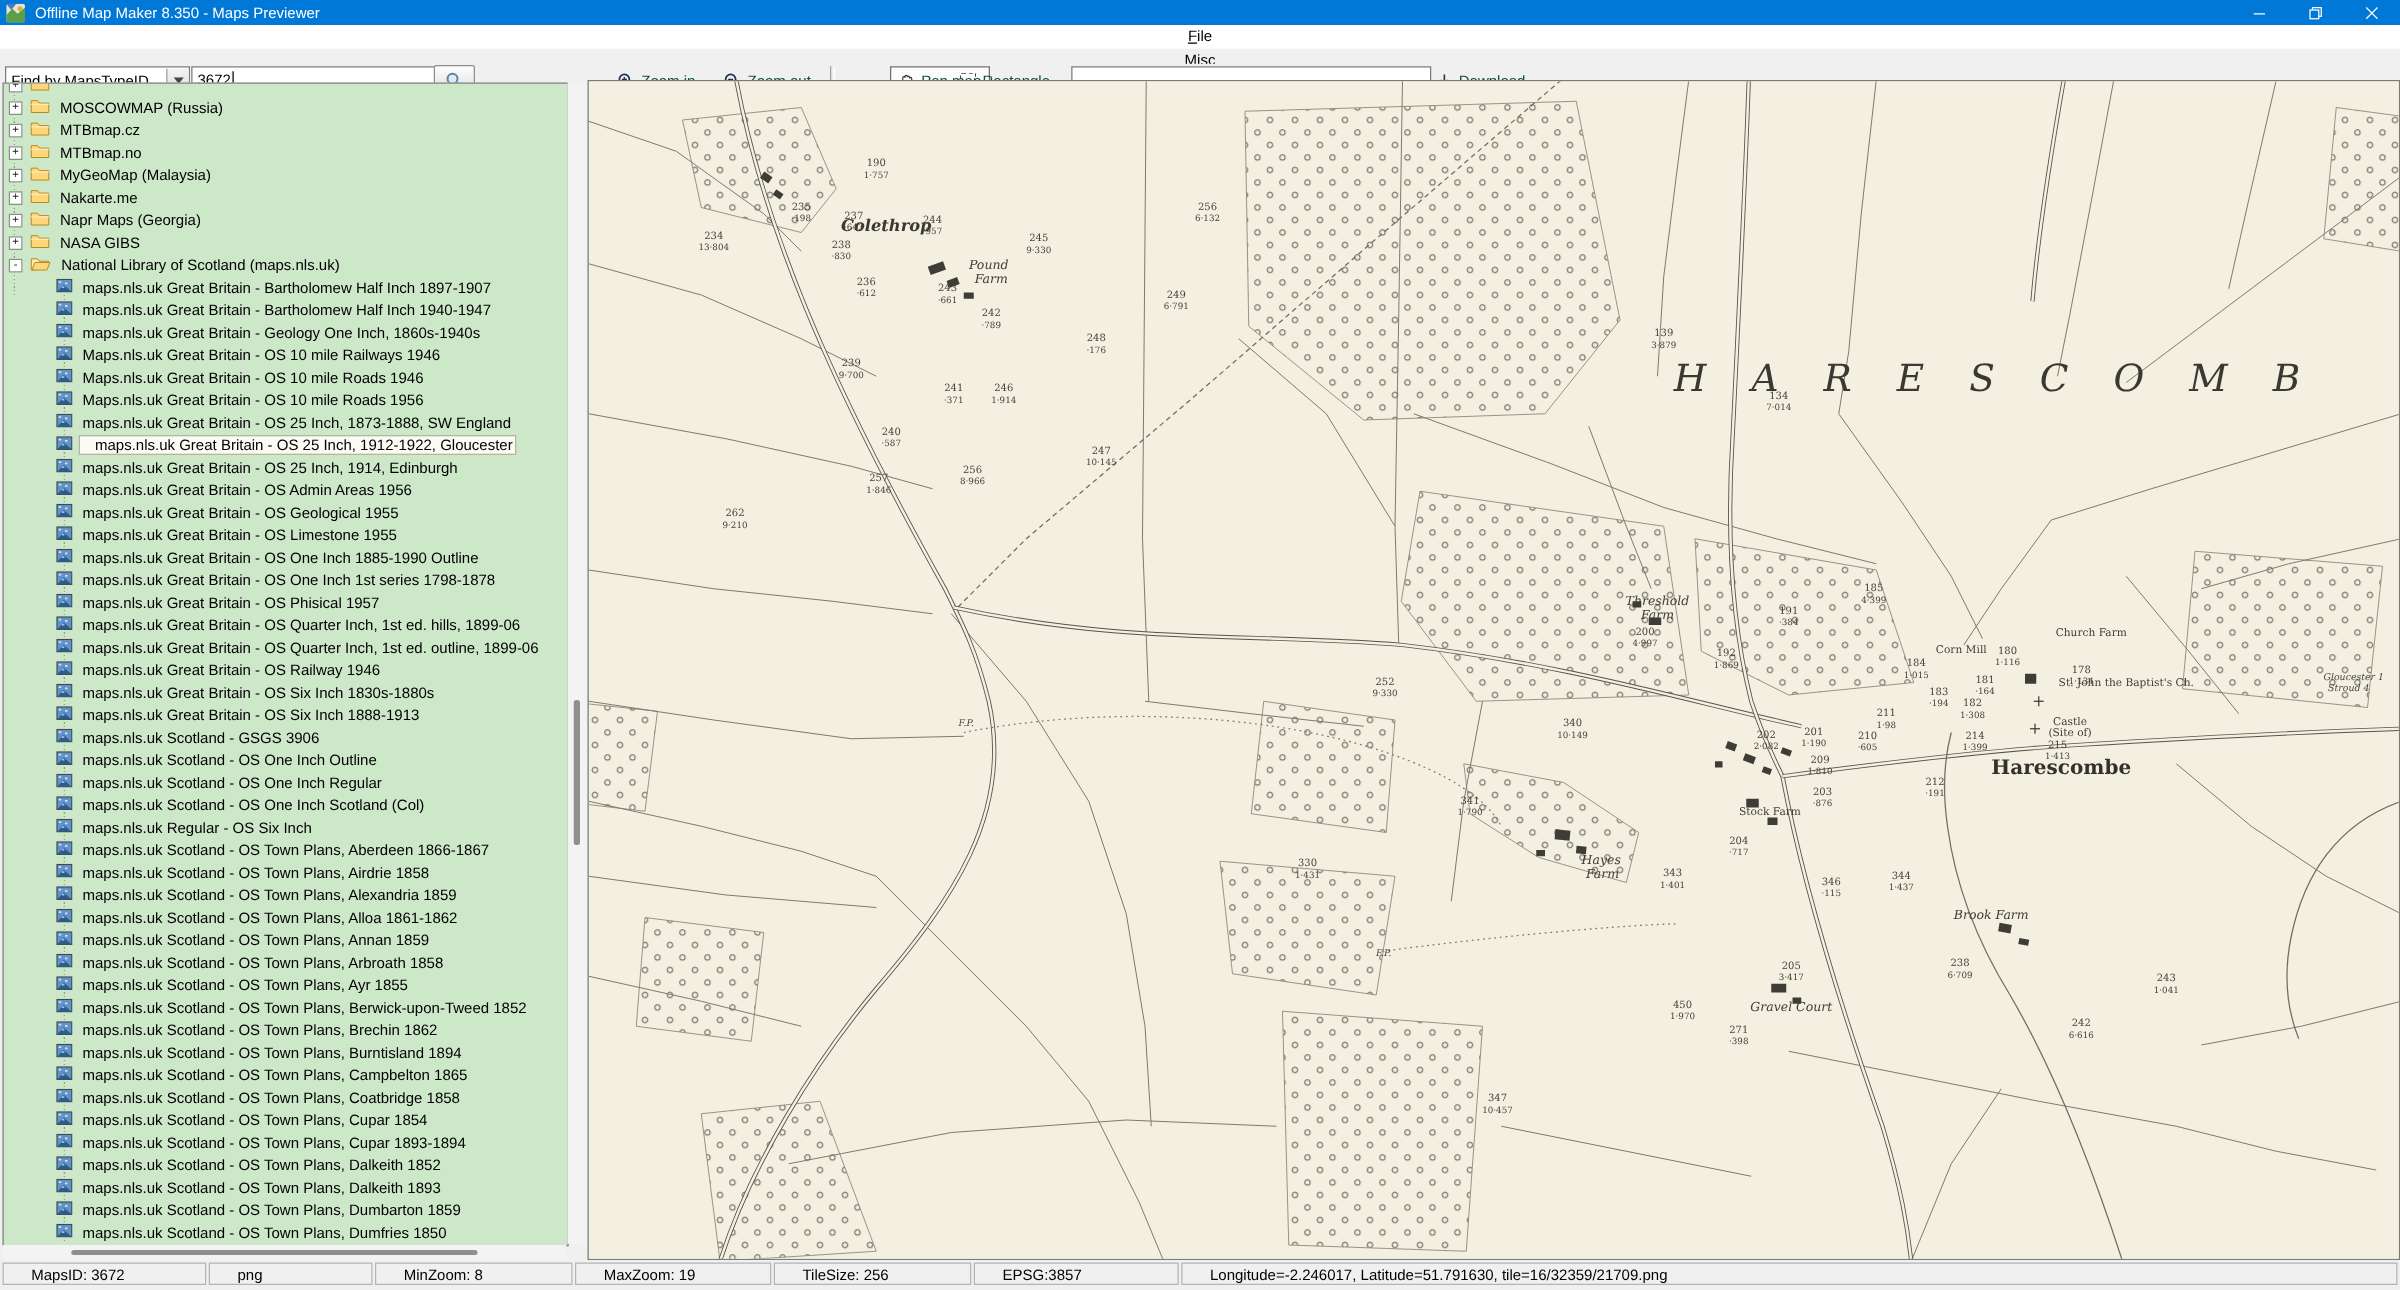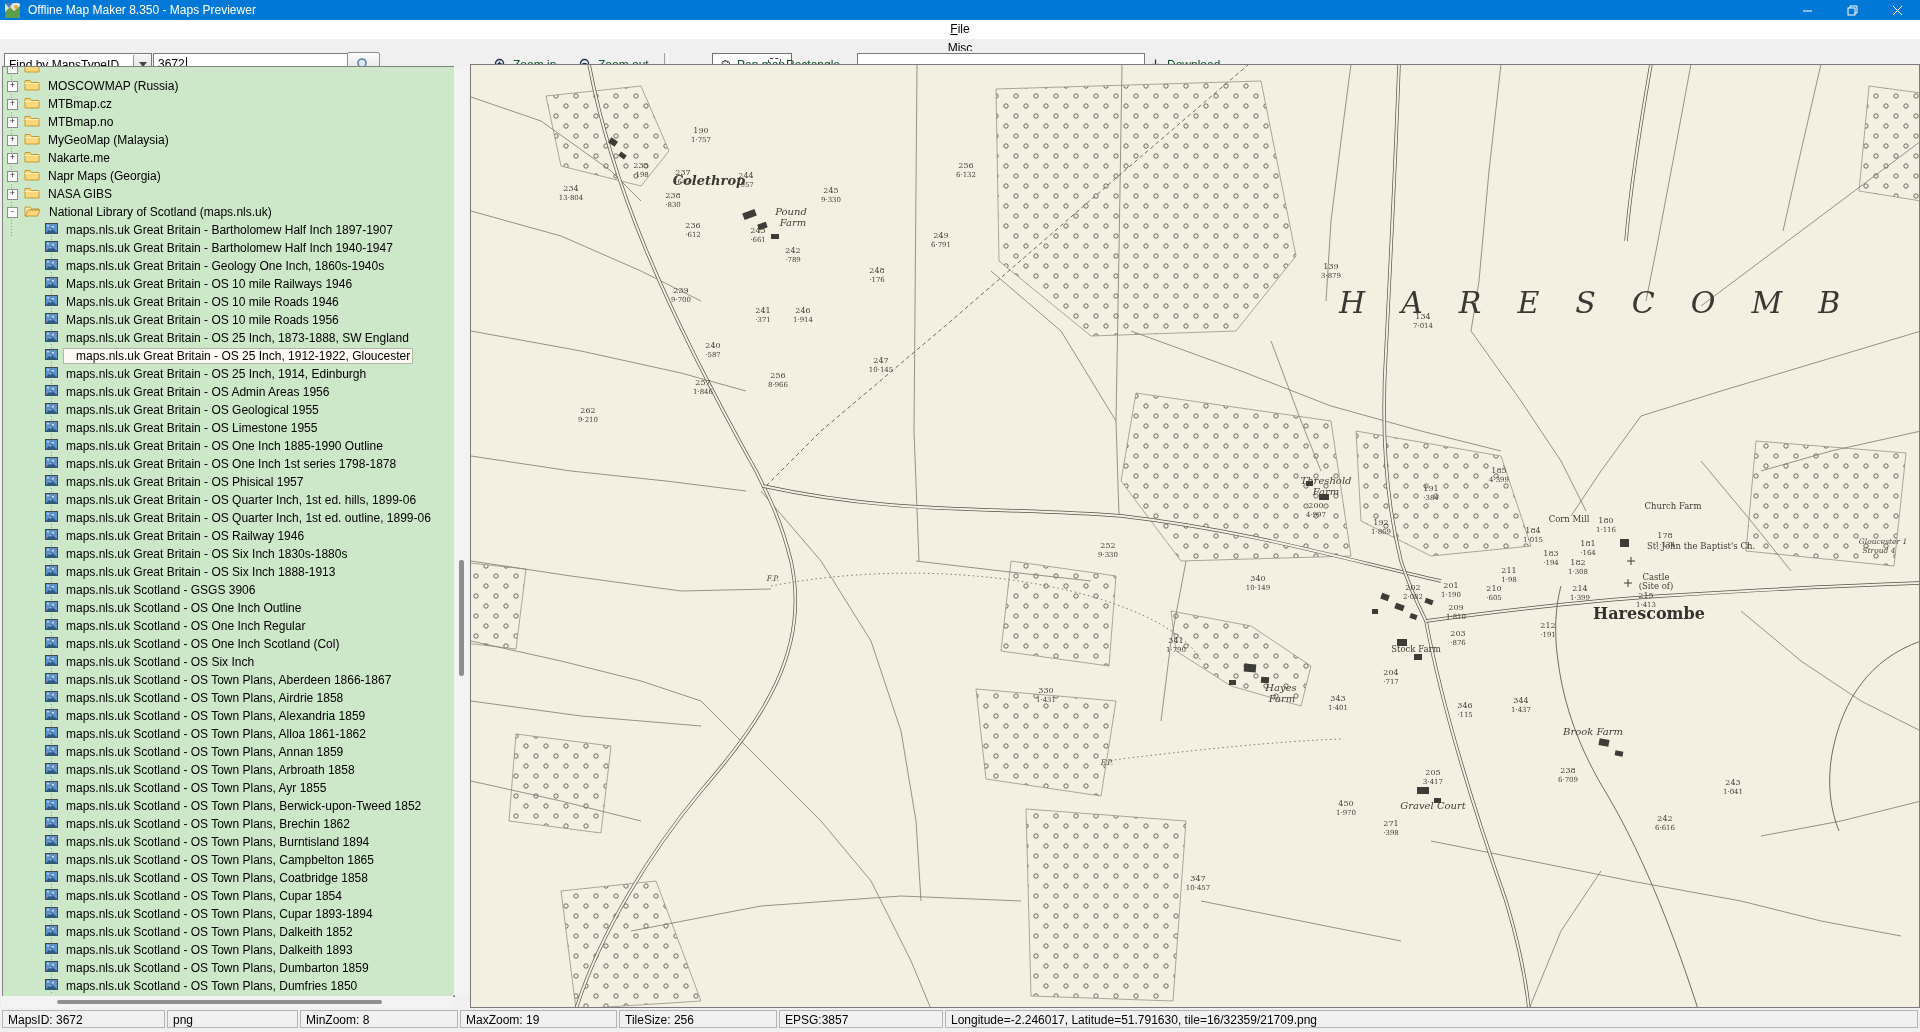--- a/index.html
+++ b/index.html
@@ -67,21 +67,21 @@
 
   
   .mappanel{position:absolute;left:470px;top:64px;width:1450px;height:944px;
     border:1px solid #7a7a7a;box-sizing:border-box;background:#f3f0e1;overflow:hidden;}
   .mappanel svg{display:block}
 
   
   .statusbar{position:absolute;left:0;top:1008px;width:1920px;height:24px;background:#f0f0f0;
     font-size:12px;color:#000;}
   .scell{position:absolute;top:2px;height:18px;line-height:18px;border:1px solid #b4b4b4;
-    background:#f0f0f0;padding-left:5px;white-space:nowrap;overflow:hidden;box-sizing:border-box;}
+    background:#f0f0f0;padding-left:22px;white-space:nowrap;overflow:hidden;box-sizing:border-box;}
 
   
   .mt-big{font-family:"DejaVu Serif","Liberation Serif",serif;font-style:italic;font-size:30px;
     letter-spacing:36px;fill:#3a3832;}
   .mt-village{font-family:"DejaVu Serif","Liberation Serif",serif;font-weight:bold;font-size:16px;fill:#33312c;}
   .mt-hamlet{font-family:"DejaVu Serif","Liberation Serif",serif;font-style:italic;font-weight:bold;font-size:13px;fill:#3a3832;}
   .mt-farm{font-family:"DejaVu Serif","Liberation Serif",serif;font-style:italic;font-size:10px;fill:#3f3d36;}
   .mt-sm{font-family:"DejaVu Serif","Liberation Serif",serif;font-size:8.5px;fill:#3f3d36;}
   .mt-tiny{font-family:"DejaVu Serif","Liberation Serif",serif;font-style:italic;font-size:7.5px;fill:#4a483f;}
   .mt-parcel{font-family:"DejaVu Serif","Liberation Serif",serif;font-size:8px;fill:#45433a;}
@@ -507,21 +507,21 @@
           <span class="lbl">maps.nls.uk Scotland - OS One Inch Scotland (Col)</span>
         </div>
         <div class="trow child">
           <span class="mapico"><svg width="13" height="11" viewBox="0 0 13 11">
               <rect x="0.5" y="0.5" width="12" height="10" fill="#5f93c9" stroke="#44464a"></rect>
               <path d="M0.5,10.5 L6,5 L12.5,10.5 Z" fill="#2e5c8a"></path>
               <rect x="2" y="2" width="2" height="1.4" fill="#cfe2f4"></rect>
               <rect x="7" y="3" width="2" height="1.4" fill="#cfe2f4"></rect>
               <rect x="4.5" y="6" width="2" height="1.4" fill="#9fc0de"></rect>
             </svg></span>
-          <span class="lbl">maps.nls.uk Scotland - OS Six Inch</span>
+          <span class="lbl">maps.nls.uk Regular - OS Six Inch</span>
         </div>
         <div class="trow child">
           <span class="mapico"><svg width="13" height="11" viewBox="0 0 13 11">
               <rect x="0.5" y="0.5" width="12" height="10" fill="#5f93c9" stroke="#44464a"></rect>
               <path d="M0.5,10.5 L6,5 L12.5,10.5 Z" fill="#2e5c8a"></path>
               <rect x="2" y="2" width="2" height="1.4" fill="#cfe2f4"></rect>
               <rect x="7" y="3" width="2" height="1.4" fill="#cfe2f4"></rect>
               <rect x="4.5" y="6" width="2" height="1.4" fill="#9fc0de"></rect>
             </svg></span>
           <span class="lbl">maps.nls.uk Scotland - OS Town Plans, Aberdeen 1866-1867</span>

